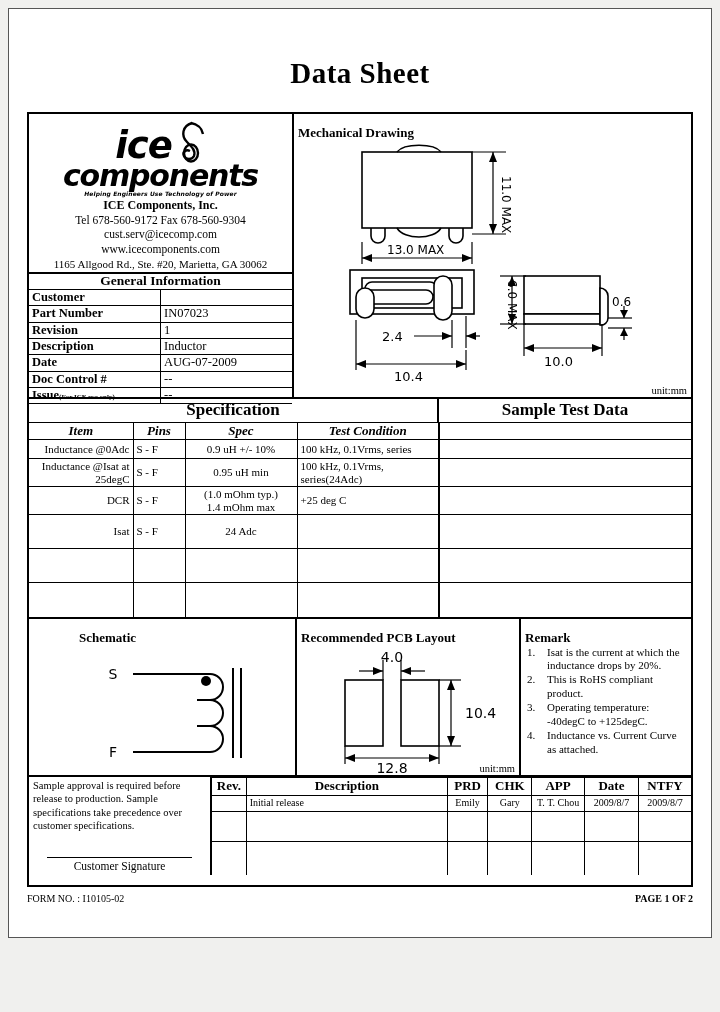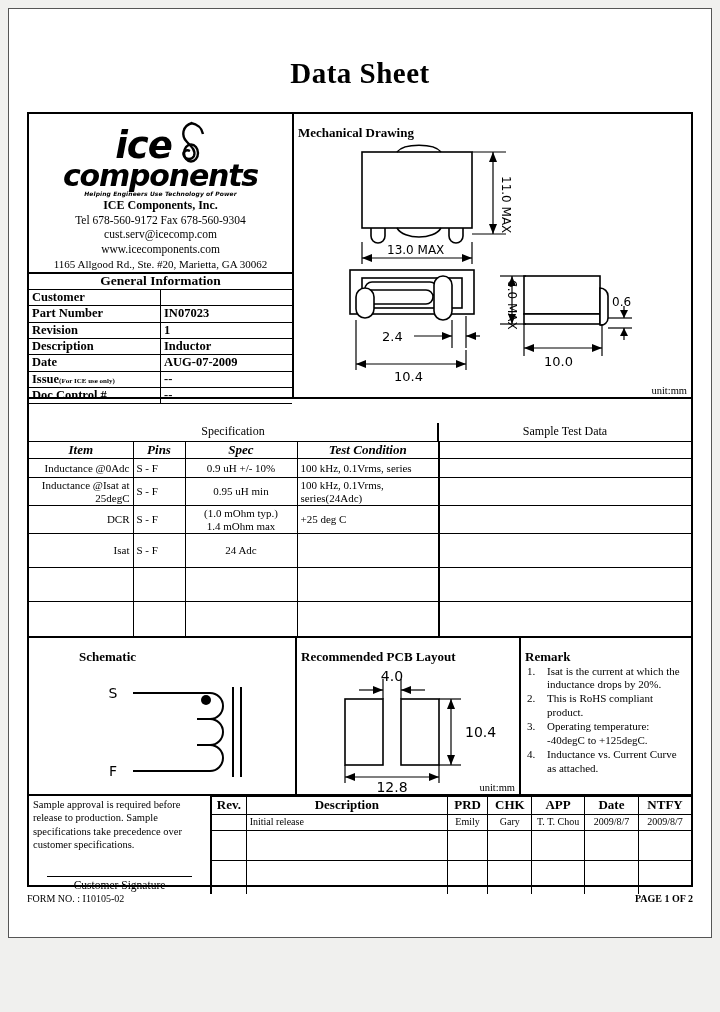--- a/index.html
+++ b/index.html
@@ -78,41 +78,40 @@
     height: 16.3px;
     line-height: 1.05;
     vertical-align: middle;
   }
   .gi .gi-head {
     font-weight: bold; text-align: center; font-size: 13.5px;
     border-left: 0; border-right: 0; border-top: 2px solid #000;
     height: 17px;
   }
   .gi .lbl { font-weight: bold; width: 114px; border-left: 0; }
-  .gi .val { border-right: 0; font-weight: bold; }
+  .gi .val { border-right: 0; font-weight: normal; }
   .gi .tiny { font-weight: bold; font-size: 7px; }
 
   
   .sect-label {
     font-weight: bold; font-size: 13px;
     padding: 11px 0 0 4px;
   }
   .mech-svg { position: absolute; left: 0; top: 16px; }
   .unitmm {
     position: absolute; right: 4px; bottom: 1px;
     font-size: 10.5px;
   }
 
   
   .specband { border-bottom: 2px solid #000; }
   .spec-heads { display: flex; }
   .spec-heads .sh {
-    text-align: center; font-weight: normal; font-size: 12px;
+    text-align: center; font-weight: bold; font-size: 17px;
     padding: 1px 0 2px 0;
-    margin-top: 24px;
   }
   .sh-left { width: 410px; border-right: 2px solid #000; }
   .sh-right { flex: 1; }
 
   .spec { width: 100%; border-collapse: collapse; table-layout: fixed; }
   .spec td {
     border: 1px solid #000;
     font-size: 11px;
     padding: 1px 3px;
     vertical-align: middle;
@@ -242,25 +241,25 @@
               </tr>
           <tr>
                 <td class="lbl">Description</td>
                 <td class="val">Inductor</td>
               </tr>
           <tr>
                 <td class="lbl">Date</td>
                 <td class="val">AUG-07-2009</td>
               </tr>
           <tr>
+                <td class="lbl">Doc Control #</td>
+                <td class="val">--</td>
+              </tr>
+          <tr>
                 <td class="lbl"><span>Issue</span><span class="tiny">(For ICE use only)</span></td>
-                <td class="val">--</td>
-              </tr>
-          <tr>
-                <td class="lbl">Doc Control #</td>
                 <td class="val">--</td>
               </tr>
         </tbody>
           </table>
       </div>
 
       <div class="mechbox">
         <div class="sect-label">Mechanical Drawing</div>
         <svg class="mech-svg" width="398" height="266" viewBox="0 0 398 266">
           <g stroke="#000" fill="none" stroke-width="1.6">

